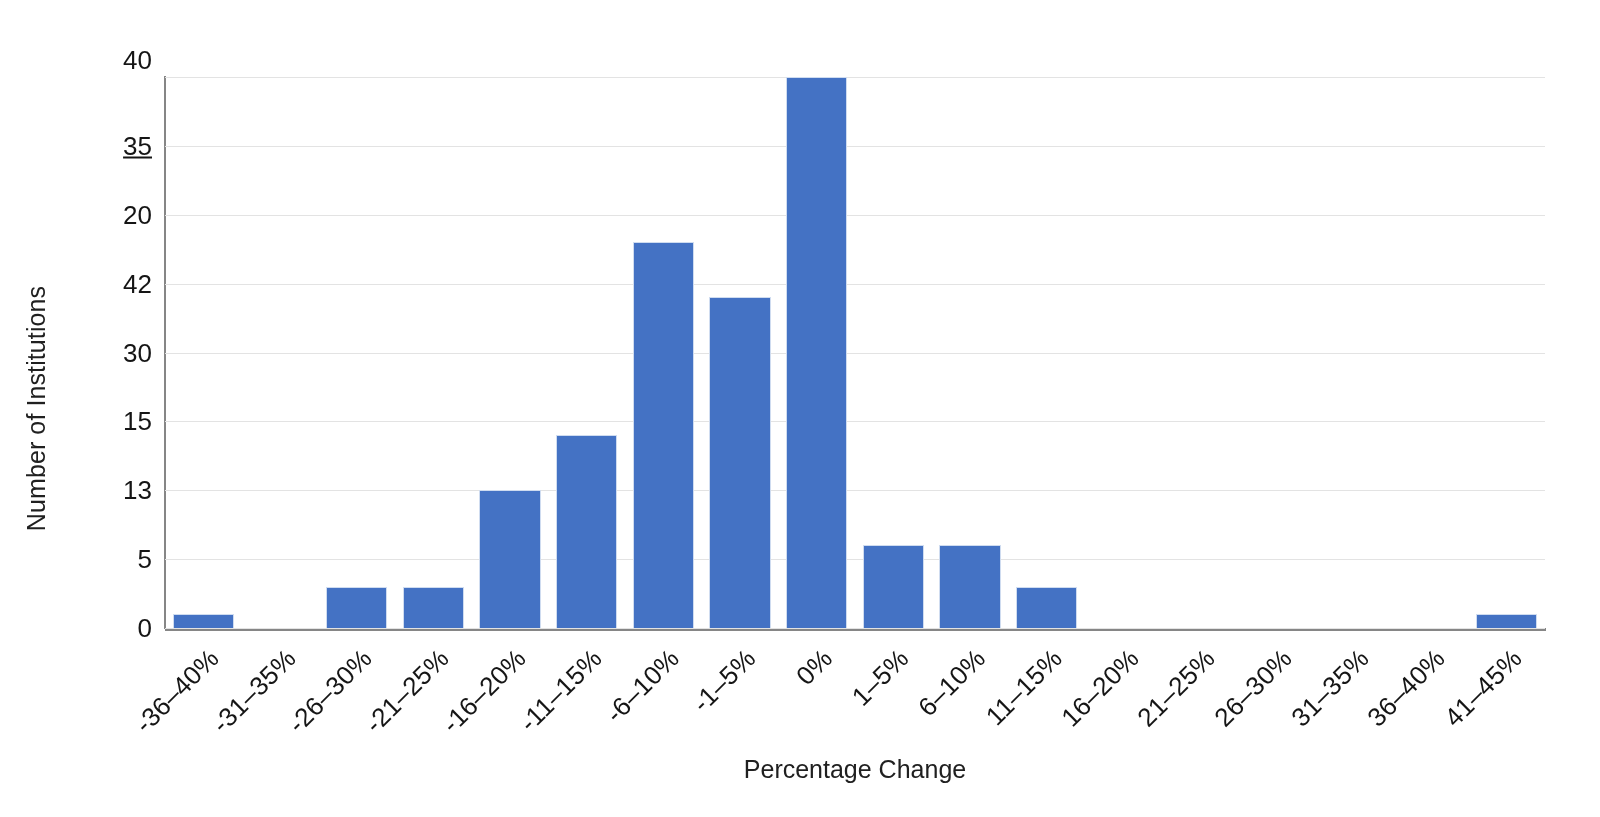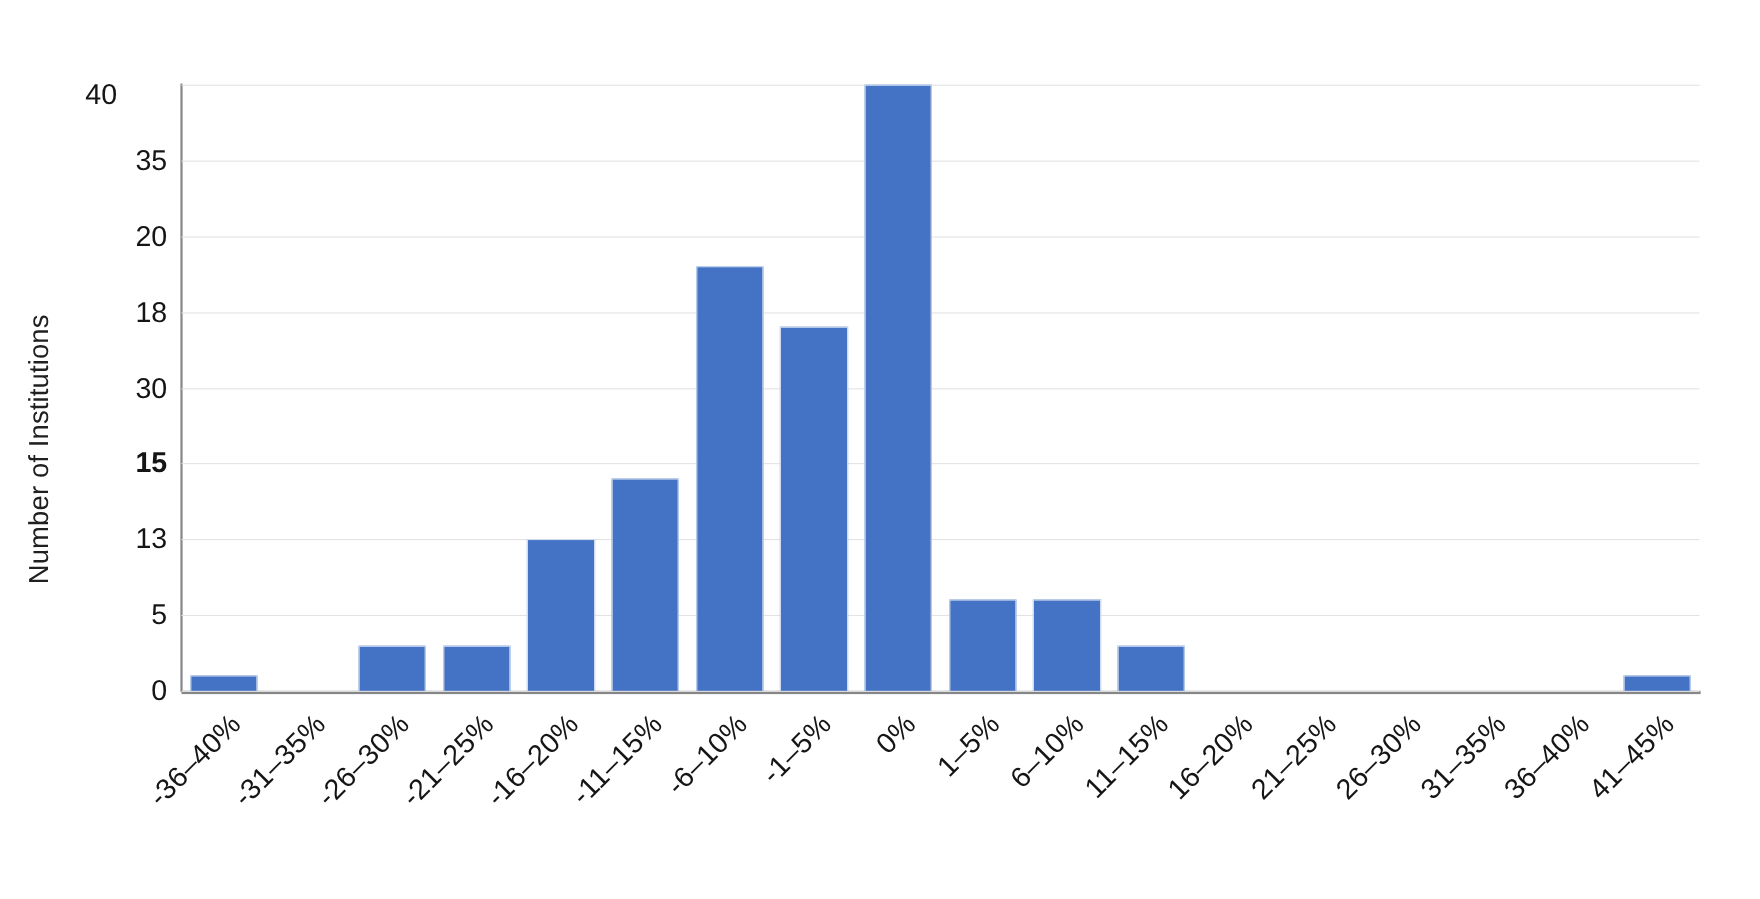--- a/index.html
+++ b/index.html
@@ -158,26 +158,26 @@
 
   <div id="y-axis-title">Number of Institutions</div>
 
   <div id="y-axis-line"></div>
   <div id="x-axis-line"></div>
 
   <div id="y-ticks-layer">
       <div class="y-tick-label" style="top: 628px;">0</div>
       <div class="y-tick-label" style="top: 559.125px;">5</div>
       <div class="y-tick-label" style="top: 490.25px;">13</div>
-      <div class="y-tick-label" style="top: 421.375px; font-weight: bold;">15</div>
+      <div class="y-tick-label" style="top: 421.375px;">15</div>
       <div class="y-tick-label" style="top: 352.5px;">30</div>
-      <div class="y-tick-label" style="top: 283.625px;">18</div>
+      <div class="y-tick-label" style="top: 283.625px;">42</div>
       <div class="y-tick-label" style="top: 214.75px;">20</div>
-      <div class="y-tick-label" style="top: 145.875px;">35</div>
-      <div class="y-tick-label" style="top: 86px; text-align: center;">40</div>
+      <div class="y-tick-label" style="top: 145.875px; text-decoration: underline;">35</div>
+      <div class="y-tick-label" style="top: 60px;">40</div>
     </div>
 
   <div id="plot-area">
     <div id="grid-layer">
         <div class="gridline" style="top: 551px;"></div>
         <div class="gridline" style="top: 482.125px;"></div>
         <div class="gridline" style="top: 413.25px;"></div>
         <div class="gridline" style="top: 344.375px;"></div>
         <div class="gridline" style="top: 275.5px;"></div>
         <div class="gridline" style="top: 206.625px;"></div>
@@ -293,13 +293,14 @@
         <div class="x-label">31–35%</div>
       </div>
       <div class="x-label-slot">
         <div class="x-label">36–40%</div>
       </div>
       <div class="x-label-slot">
         <div class="x-label">41–45%</div>
       </div>
     </div>
 
+  <div id="x-axis-title">Percentage Change</div>
 </div>
 
 </body></html>

